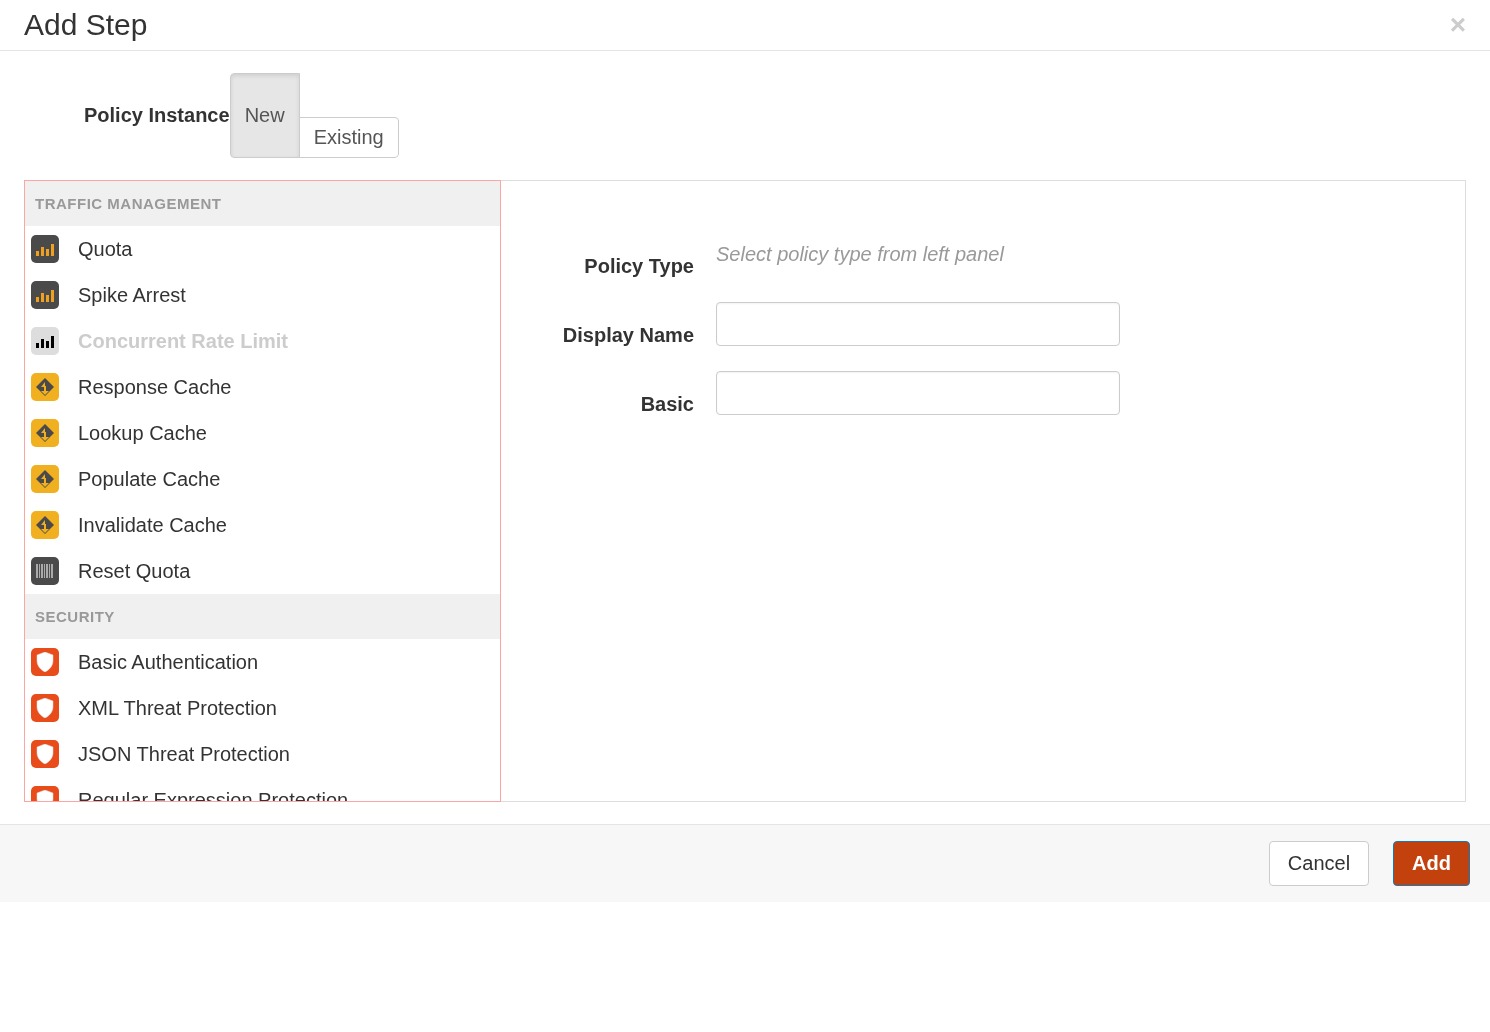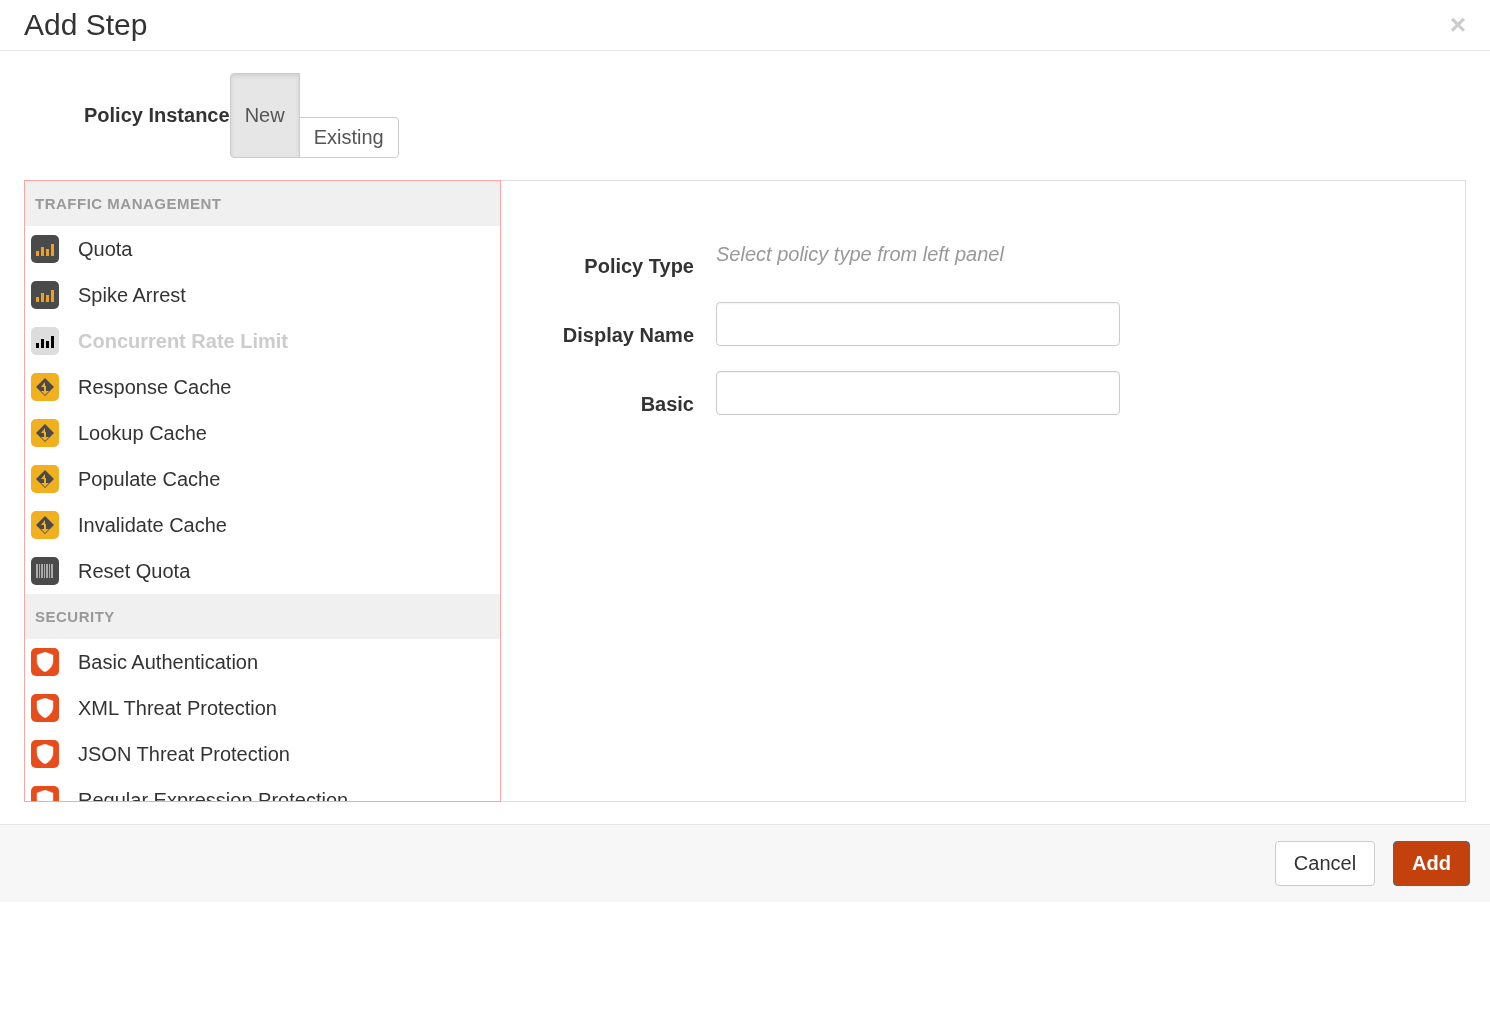--- a/index.html
+++ b/index.html
@@ -147,21 +147,21 @@
       padding: 6px 10px;
       font-size: 18px;
       box-shadow: inset 0 1px 2px rgba(0,0,0,0.05);
     }
     .modal-footer {
       background: #f7f7f7;
       border-top: 1px solid #e5e5e5;
       padding: 16px 20px;
       display: flex;
       justify-content: flex-end;
-      gap: 18px;
+      gap: 24px;
       margin-top: 22px;
     }
     .btn {
       padding: 10px 18px;
       font-size: 20px;
       border-radius: 4px;
       cursor: pointer;
       border: 1px solid transparent;
     }
     .btn-default {

